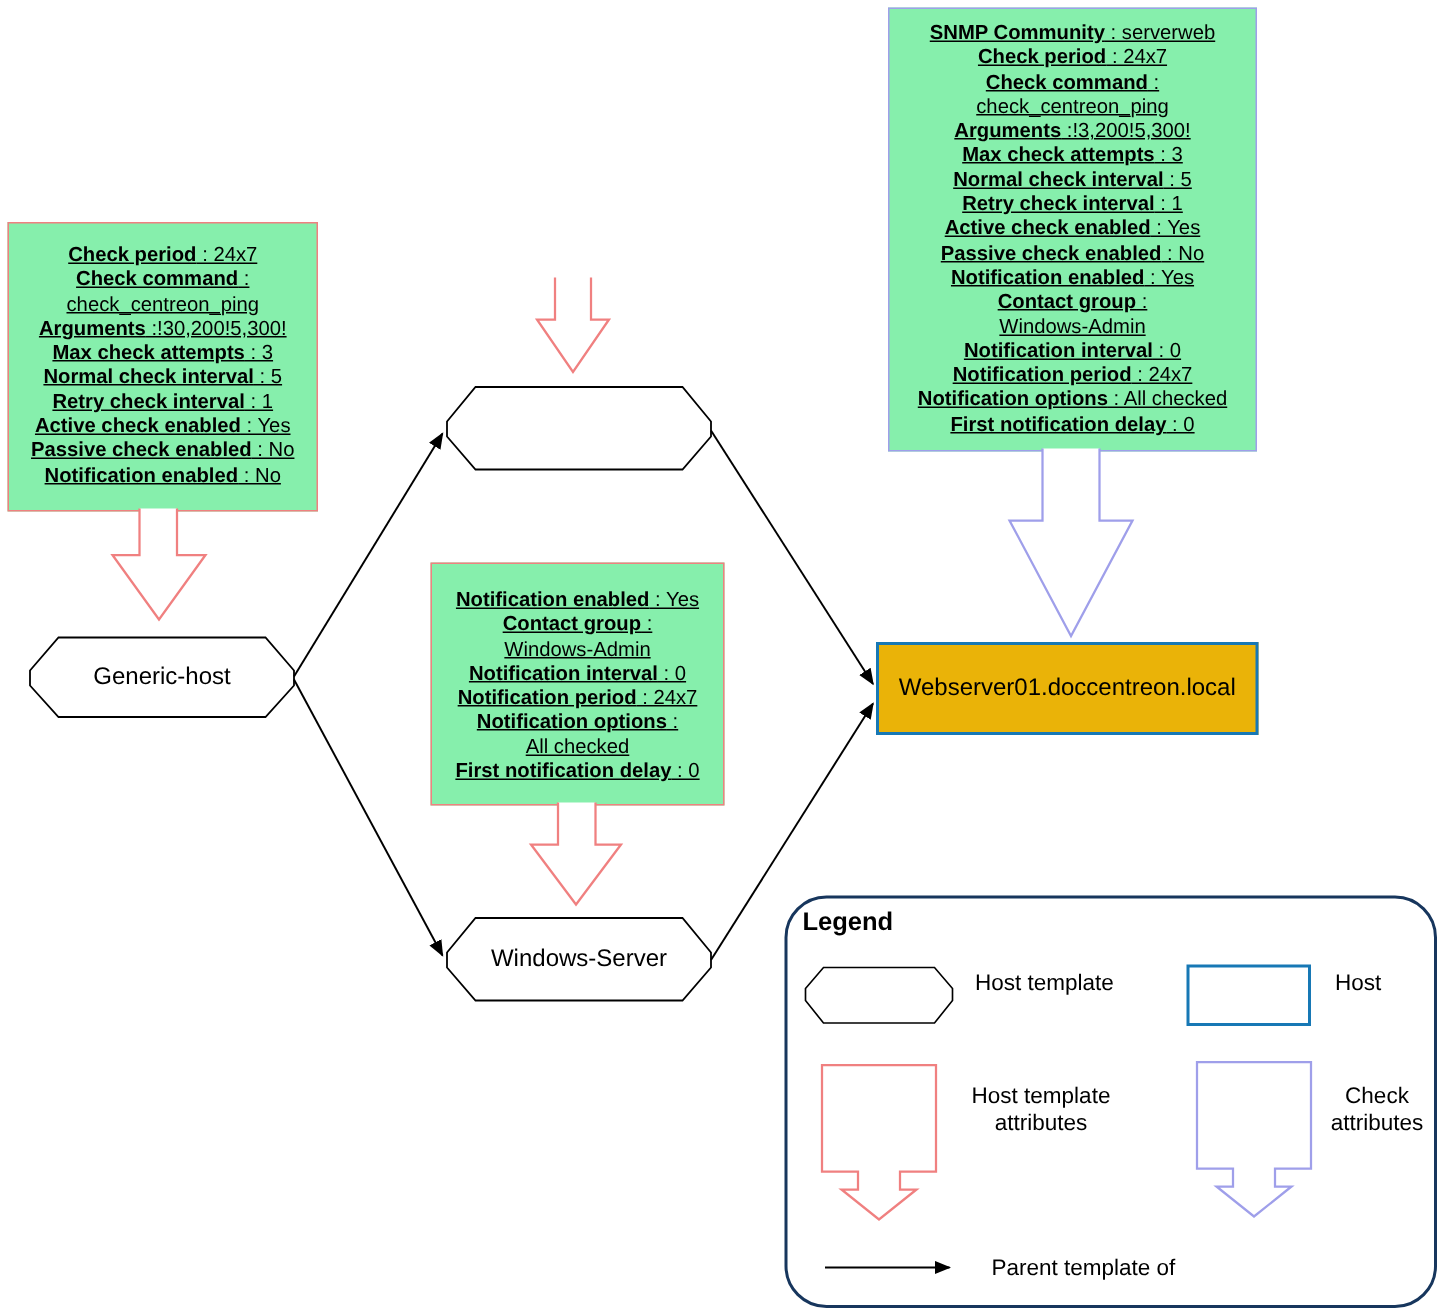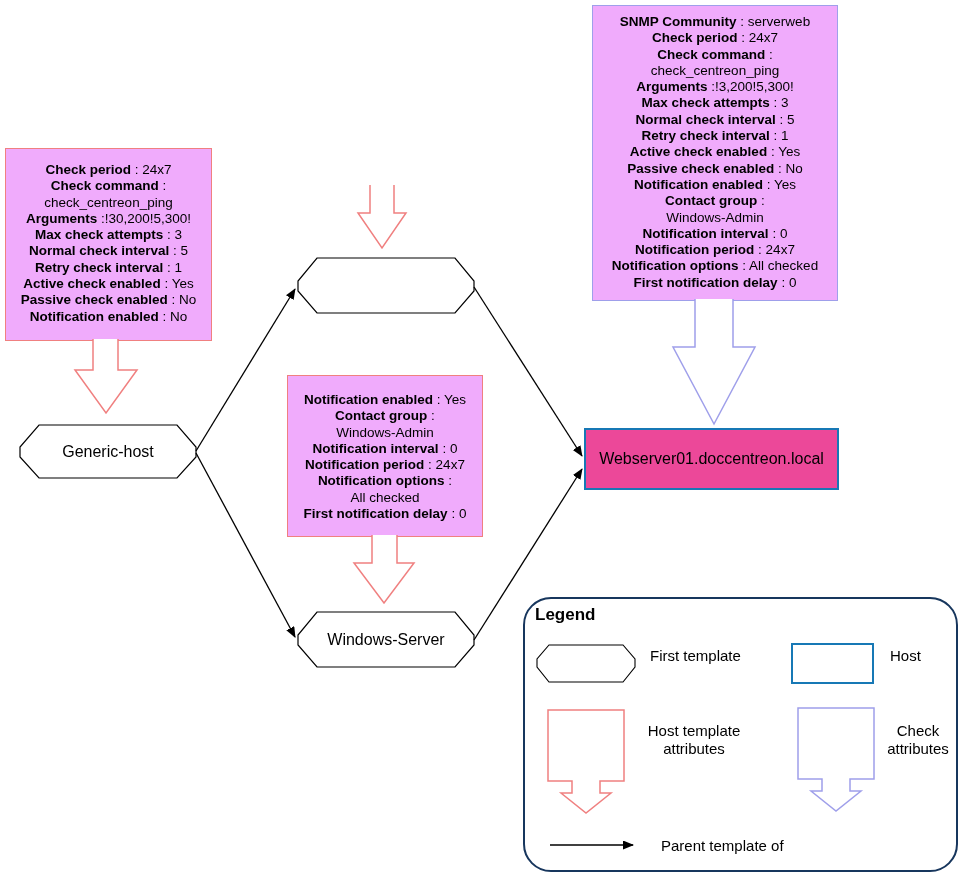--- a/index.html
+++ b/index.html
@@ -4,30 +4,30 @@
 <style>
   html,body { margin:0; padding:0; background:#ffffff; }
   .canvas {
     position:relative; width:961px; height:874px; background:#ffffff;
     font-family:"Liberation Sans", sans-serif; color:#000;
     overflow:hidden;
   }
   svg.layer { position:absolute; left:0; top:0; width:961px; height:874px; pointer-events:none; }
   .attr-box {
     position:absolute; box-sizing:border-box; border:1px solid #f08080;
-    background:#f0abfc; text-align:center; font-size:13.5px; line-height:16.3px;
+    background:#86efac; text-align:center; font-size:13.5px; line-height:16.3px;text-decoration:underline;
   }
   .attr-box b { font-weight:bold; }
   .node-label {
     position:absolute; display:flex; align-items:center; justify-content:center;
     font-size:16px;
   }
   .host-box {
     position:absolute; box-sizing:border-box; border:2px solid #1778b5;
-    background:#ec4899; display:flex; align-items:center; justify-content:center;
+    background:#eab308; display:flex; align-items:center; justify-content:center;
     font-size:16px;
   }
   .legend {
     position:absolute; box-sizing:border-box; border:2px solid #17365d;
     background:transparent;
   }
   .legend-title { position:absolute; left:10px; top:6px; font-size:17px; font-weight:bold; }
   .legend-label { position:absolute; font-size:15px; }
   .center { text-align:center; }
   .legend-host-rect { position:absolute; box-sizing:border-box; border:2px solid #1778b5; background:#ffffff; }
@@ -104,21 +104,21 @@
       <div><b>First notification delay</b> : 0</div>
     </div>
 
   <div class="node-label" style="left:20px; top:425px; width:176px; height:53px;">Generic-host</div>
   <div class="node-label" style="left:298px; top:612px; width:176px; height:55px;">Windows-Server</div>
 
   <div class="host-box" style="left: 584px; top: 428px; width: 255px; height: 62px; border-color: rgb(23, 120, 181);">Webserver01.doccentreon.local</div>
 
   <div class="legend" style="left: 523px; top: 597px; width: 435px; height: 275px; border-color: rgb(23, 54, 93); border-radius: 28px;">
     <div class="legend-title">Legend</div>
-    <div class="legend-label" style="left:125px; top:48px;">First template</div>
+    <div class="legend-label" style="left:125px; top:48px;">Host template</div>
     <div class="legend-host-rect" style="left: 266px; top: 44px; width: 83px; height: 41px; border-color: rgb(23, 120, 181);"></div>
     <div class="legend-label" style="left:365px; top:48px;">Host</div>
     <div class="legend-label center" style="left:113px; top:123px; width:112px; line-height:18px;">Host template attributes</div>
     <div class="legend-label center" style="left:352px; top:123px; width:82px; line-height:18px;">Check attributes</div>
     <div class="legend-label" style="left:136px; top:238px;">Parent template of</div>
   </div>
 
   <svg class="layer">
     <path d="M 93,339 L 93,370 L 75,370 L 106,413 L 137,370 L 118,370 L 118,339" fill="#ffffff" stroke-width="1.5" stroke-linejoin="miter" stroke="#f08080"></path>
     <path d="M 370,185 L 370,213 L 358,213 L 382,248 L 406,213 L 394,213 L 394,185" fill="#ffffff" stroke-width="1.5" stroke-linejoin="miter" stroke="#f08080"></path>

